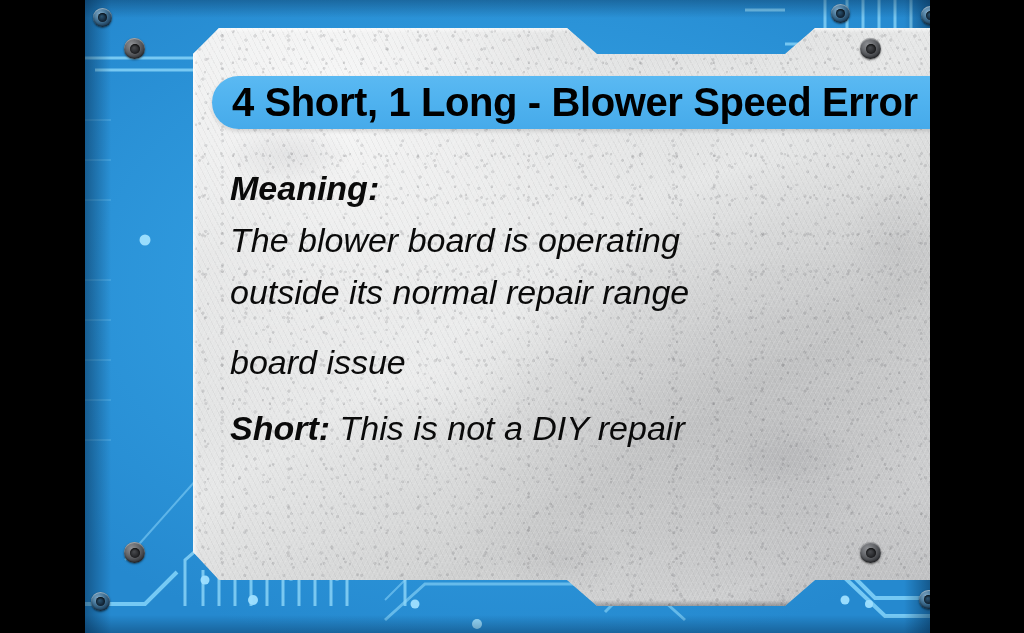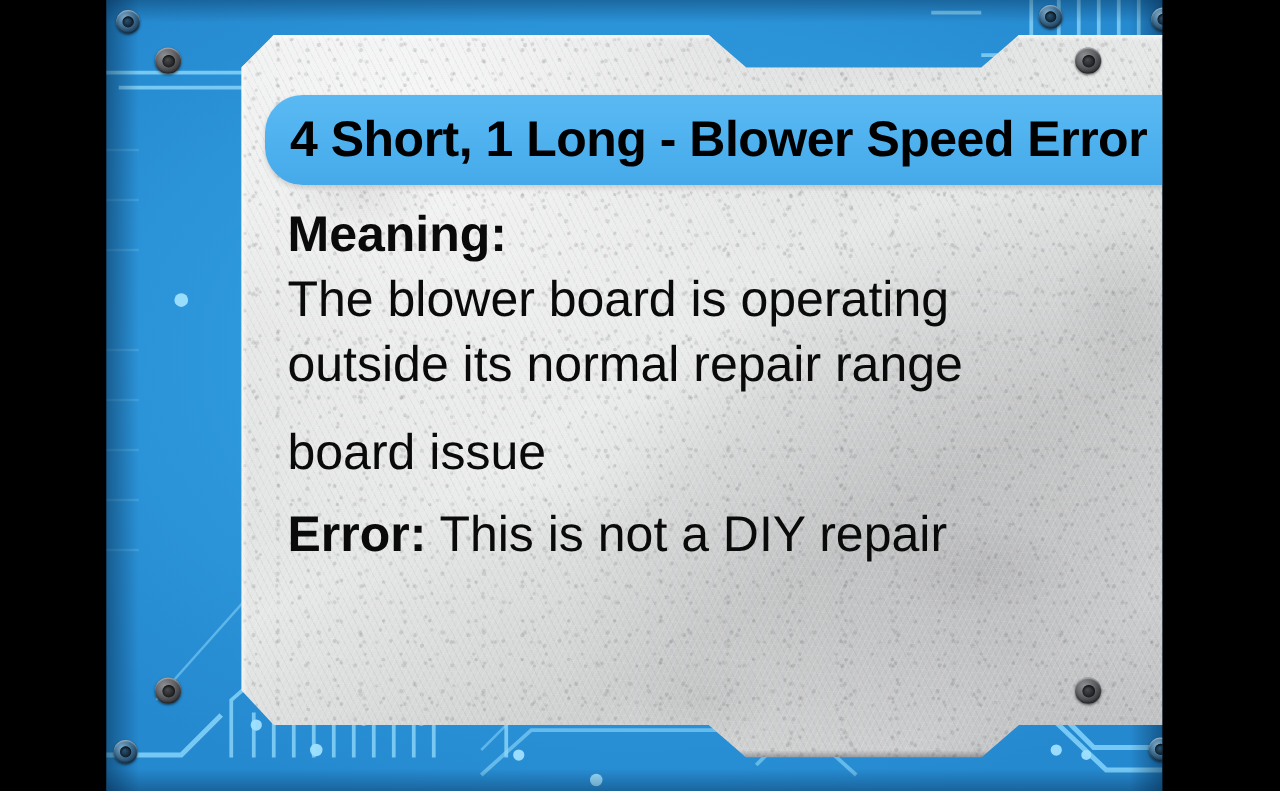--- a/index.html
+++ b/index.html
@@ -153,21 +153,21 @@
     left: 5px; top: 5px; width: 9px; height: 9px;
     background: radial-gradient(circle at 40% 36%, #2b5472 0%, #14293c 60%, #0a1726 100%);
   }
 
   
   .title-pill {
     position: absolute;
     left: 127px;
     top: 76px;
     width: 770px;
-    height: 72px;
+    height: 53px;
     border-radius: 30px;
     background: linear-gradient(to bottom, #5ab9f2 0%, #4fb2ef 50%, #46aaea 100%);
     box-shadow: 0 2px 4px rgba(0,0,0,.14);
     display: flex;
     align-items: center;
   }
   .title-text {
     margin-left: 20px;
     font-size: 40px;
     font-weight: bold;
@@ -176,22 +176,23 @@
     white-space: nowrap;
   }
 
   
   .content {
     position: absolute;
     left: 145px;
     top: 162px;
     width: 745px;
     color: #0a0a0a;
-    font-size: 40px;
+    font-size: 34px;
     line-height: 52px;
+    font-style: italic;
   }
   .block { margin-bottom: 14px; }
   .block.meaning { margin-bottom: 18px; }
   .lbl { font-weight: bold; }
   .para { font-weight: normal; }
   .nowrapline { white-space: nowrap; }
 </style>
 </head>
 <body>
 
@@ -342,21 +343,21 @@
       </div>
 
       <div class="block">
         <div class="nowrapline">
           <span class="para">board issue</span>
         </div>
       </div>
 
       <div class="block">
         <div class="nowrapline">
-          <span class="lbl">Error:</span>
+          <span class="lbl">Short:</span>
           <span class="para">This is not a DIY repair</span>
         </div>
       </div>
 
     </div>
   </div>
 
   <div style="position:absolute;left:0;top:0;width:85px;height:633px;background:#000;"></div>
   <div style="position:absolute;left:930px;top:0;width:94px;height:633px;background:#000;"></div>
 </div>

